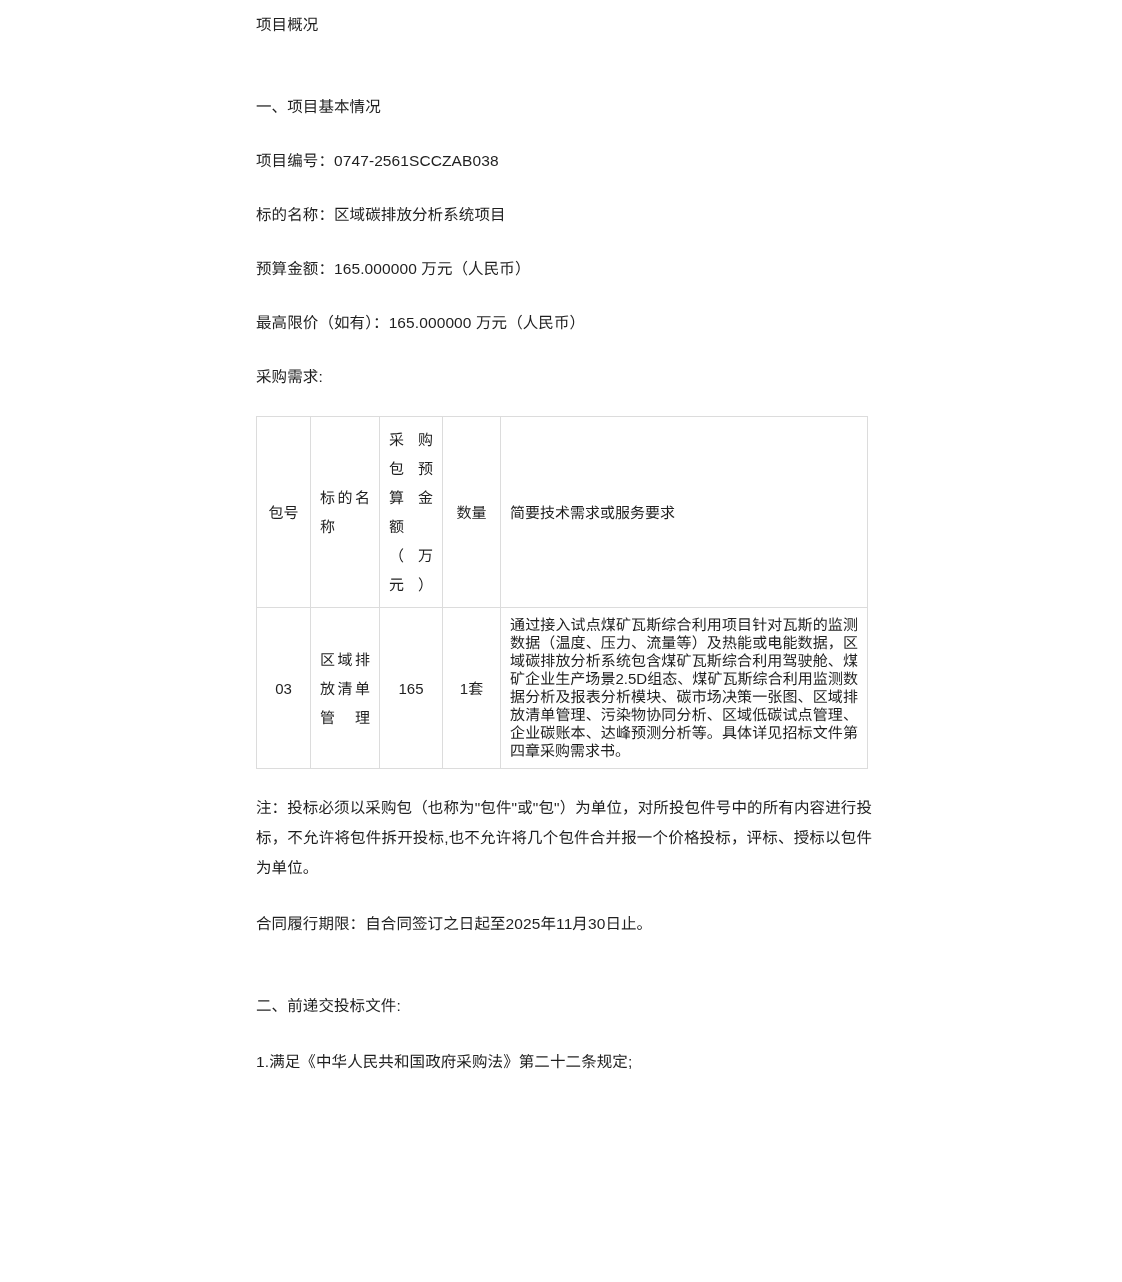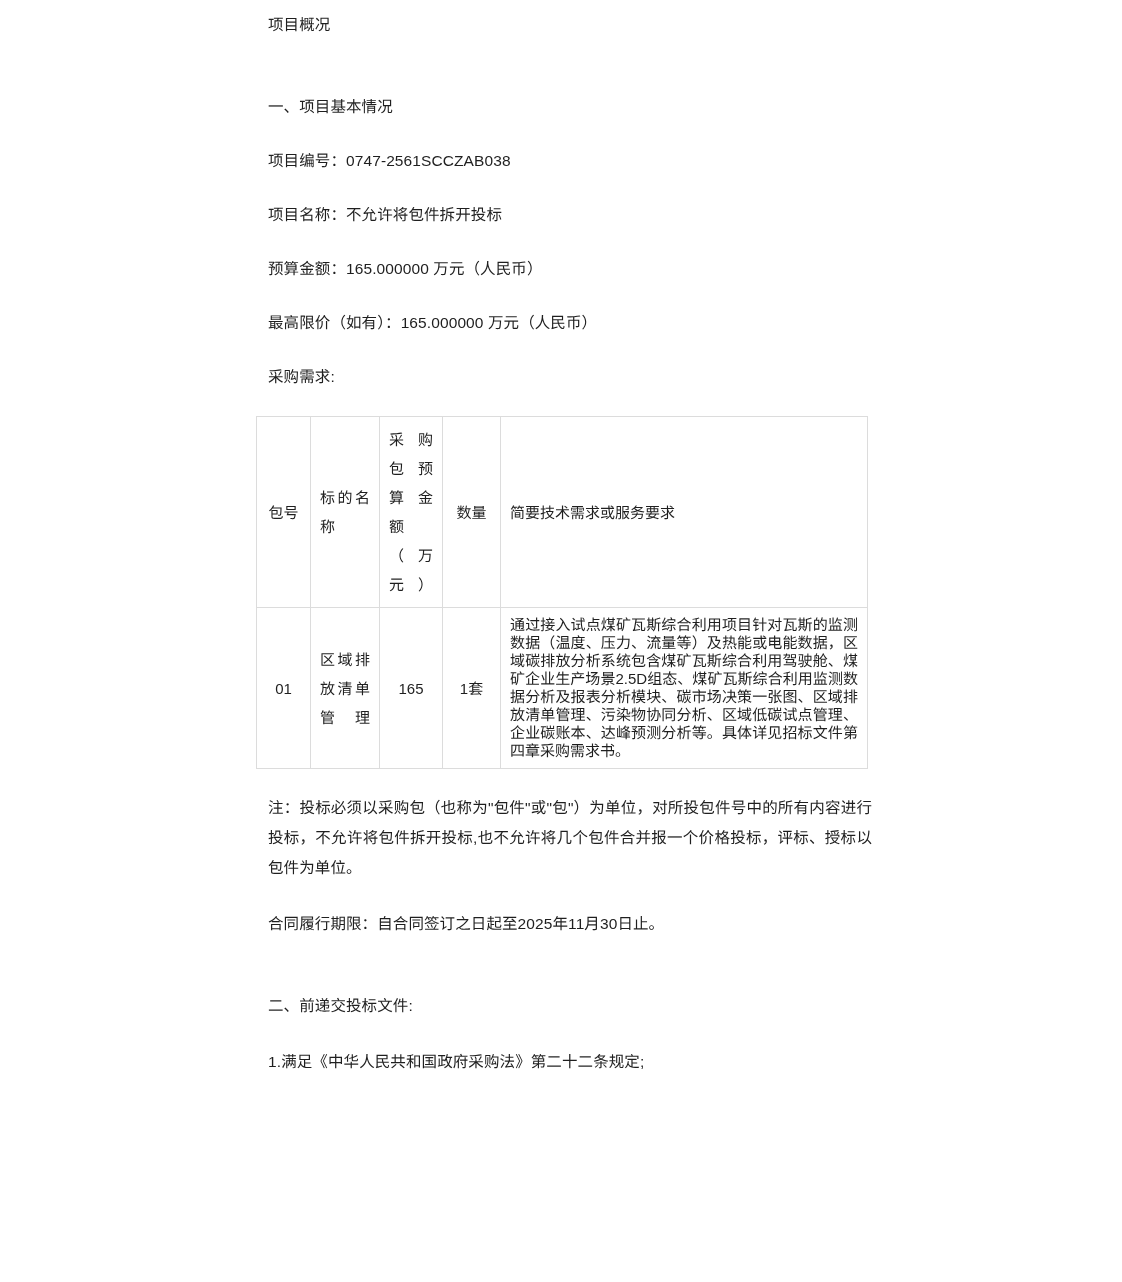--- a/index.html
+++ b/index.html
@@ -22,21 +22,21 @@
     background: #ffffff;
     box-sizing: border-box;
   }
   .content {
     position: absolute;
     left: 256px;
     top: 10px;
     width: 616px;
   }
   p.para {
-    margin: 0 0 0 12px;
+    margin: 0 0 0 0;
     padding: 0;
     font-size: 15.5px;
     line-height: 30px;
     text-align: justify;
     text-justify: inter-ideograph;
     color: #1f1f1f;
     letter-spacing: 0.1px;
   }
   .gap-sm { height: 24px; }
   .gap-md { height: 26px; }
@@ -88,21 +88,21 @@
     <div class="gap-md"></div>
 
     <div class="gap-md"></div>
 
     <p class="para">一、项目基本情况</p>
     <div class="gap-sm"></div>
 
     <p class="para">项目编号：0747-2561SCCZAB038</p>
     <div class="gap-sm"></div>
 
-    <p class="para">项目名称：不允许将包件拆开投标</p>
+    <p class="para">标的名称：区域碳排放分析系统项目</p>
     <div class="gap-sm"></div>
 
     <p class="para">预算金额：165.000000 万元（人民币）</p>
     <div class="gap-sm"></div>
 
     <p class="para">最高限价（如有）：165.000000 万元（人民币）</p>
     <div class="gap-sm"></div>
 
     <p class="para">采购需求:</p>
     <div class="gap-sm"></div>
@@ -117,21 +117,21 @@
       </colgroup>
       <tbody>
         <tr>
           <td class="head-cell center-plain">包号</td>
           <td class="head-cell col-name">标的名称</td>
           <td class="head-cell col-budget">采购包预算金额（万元）</td>
           <td class="head-cell center-plain">数量</td>
           <td class="head-cell col-desc">简要技术需求或服务要求</td>
         </tr>
         <tr>
-          <td class="body-cell center-plain">01</td>
+          <td class="body-cell center-plain">03</td>
           <td class="body-cell col-name">区域排放清单管理</td>
           <td class="body-cell center-plain nowrapnum">165</td>
           <td class="body-cell center-plain nowrapnum">1套</td>
           <td class="body-cell col-desc">
               <span class="desc-text">通过接入试点煤矿瓦斯综合利用项目针对瓦斯的监测数据（温度、压力、流量等）及热能或电能数据，区域碳排放分析系统包含煤矿瓦斯综合利用驾驶舱、煤矿企业生产场景2.5D组态、煤矿瓦斯综合利用监测数据分析及报表分析模块、碳市场决策一张图、区域排放清单管理、污染物协同分析、区域低碳试点管理、企业碳账本、达峰预测分析等。具体详见招标文件第四章采购需求书。</span>
             </td>
         </tr>
       </tbody>
     </table>
 

